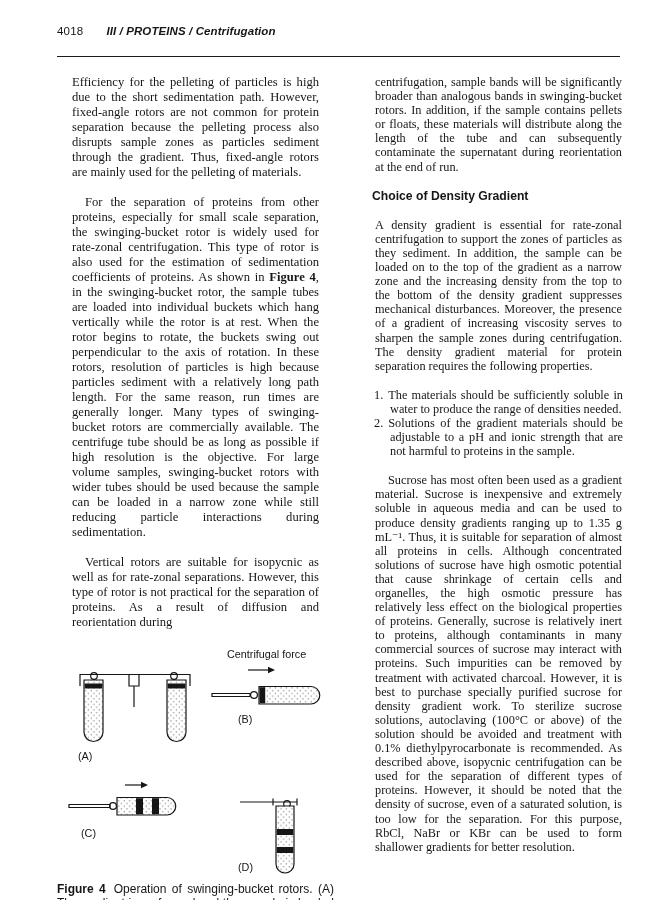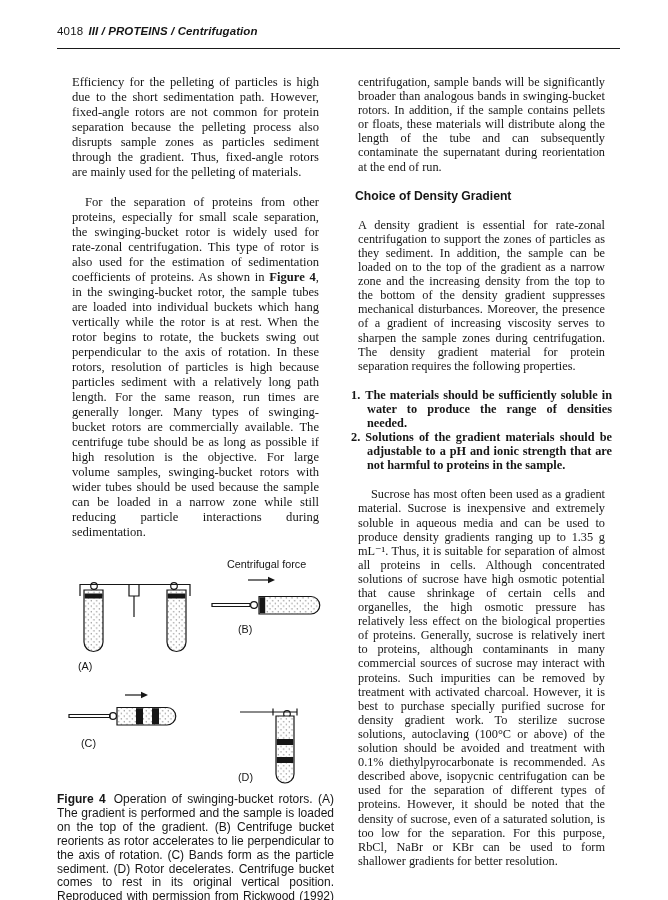--- a/index.html
+++ b/index.html
@@ -4,38 +4,38 @@
 <style>
   html, body { margin:0; padding:0; background:#ffffff; }
   .page {
     position:relative; width:668px; height:900px; background:#ffffff;
     overflow:hidden; color:#161616;
     font-family:"Liberation Serif","DejaVu Serif",serif;
   }
   
   .header { position:absolute; left:57px; top:25px; width:563px;
     font-family:"Liberation Sans","DejaVu Sans",sans-serif; font-size:11.5px; }
-  .header-row { display:flex; gap:5px; align-items:baseline;
-    padding-bottom:11px; border-bottom:1.6px solid #1a1a1a; }
+  .header-row { display:flex; gap:23px; align-items:baseline;
+    padding-bottom:19px; border-bottom:1.6px solid #1a1a1a; }
   .pagenum { font-weight:400; letter-spacing:.2px; }
   .htitle { font-weight:700; letter-spacing:.1px;font-style:italic; }
 
   
   .col { position:absolute; top:60px; width:277px; }
   .col-left  { left:57px;  font-size:12.6px; line-height:15px; }
-  .col-right { left:343px; font-size:12.3px; line-height:14.1px; }
+  .col-right { left:360px; font-size:12.3px; line-height:14.1px; }
   .para { margin:15px; text-align:justify; hyphens:none; }
   .indent { text-indent:13px; }
   .bold { font-weight:700; }
 
   .section-heading {
     font-family:"Liberation Sans","DejaVu Sans",sans-serif;
     font-weight:700; font-size:12.2px; margin:8px 12px 6px; text-align:left;
   }
-  .glist { margin:5px 8px 7px;font-weight:bold; }
+  .glist { margin:5px 14px 7px; }
   .glist .li { text-align:justify; padding-left:16px; text-indent:-16px; }
   .glist .num { margin-right:5px; }
 
   
   .figure-block { margin-top:8px; }
   .fig-canvas { position:relative; width:277px; height:232px; }
   .fig-svg { display:block; width:277px; height:232px; }
   .ink    { stroke:#161616; stroke-width:1.2; fill:none; }
   .solid  { fill:#161616; stroke:none; }
   .svg-label {
@@ -57,20 +57,21 @@
   <header class="header">
     <div class="header-row">
       <span class="pagenum">4018</span>
       <span class="htitle">III / PROTEINS / Centrifugation</span>
     </div>
   </header>
 
   <section class="col col-left">
     <p class="para">Efficiency for the pelleting of particles is high due to the short sedimentation path. However, fixed-angle rotors are not common for protein separation because the pelleting process also disrupts sample zones as particles sediment through the gradient. Thus, fixed-angle rotors are mainly used for the pelleting of materials.</p>
     <p class="para indent"><span>For the separation of proteins from other proteins, especially for small scale separation, the swinging-bucket rotor is widely used for rate-zonal centrifugation. This type of rotor is also used for the estimation of sedimentation coefficients of proteins. As shown in </span><span class="bold">Figure 4</span><span>, in the swinging-bucket rotor, the sample tubes are loaded into individual buckets which hang vertically while the rotor is at rest. When the rotor begins to rotate, the buckets swing out perpendicular to the axis of rotation. In these rotors, resolution of particles is high because particles sediment with a relatively long path length. For the same reason, run times are generally longer. Many types of swinging-bucket rotors are commercially available. The centrifuge tube should be as long as possible if high resolution is the objective. For large volume samples, swinging-bucket rotors with wider tubes should be used because the sample can be loaded in a narrow zone while still reducing particle interactions during sedimentation.</span></p>
+    <p class="para indent">Vertical rotors are suitable for isopycnic as well as for rate-zonal separations. However, this type of rotor is not practical for the separation of proteins. As a result of diffusion and reorientation during</p>
 
     <figure class="figure-block" style="margin:12px 0 0 0;">
       <div class="fig-canvas">
         <svg class="fig-svg" viewBox="0 0 277 232">
           <defs>
             <pattern id="stip" width="5.5" height="5.5" patternUnits="userSpaceOnUse">
               <rect width="5.5" height="5.5" fill="#ffffff"></rect>
               <circle cx="1.2" cy="1.7" r="0.6" fill="#4a4a4a"></circle>
               <circle cx="3.9" cy="4.4" r="0.6" fill="#4a4a4a"></circle>
             </pattern>

